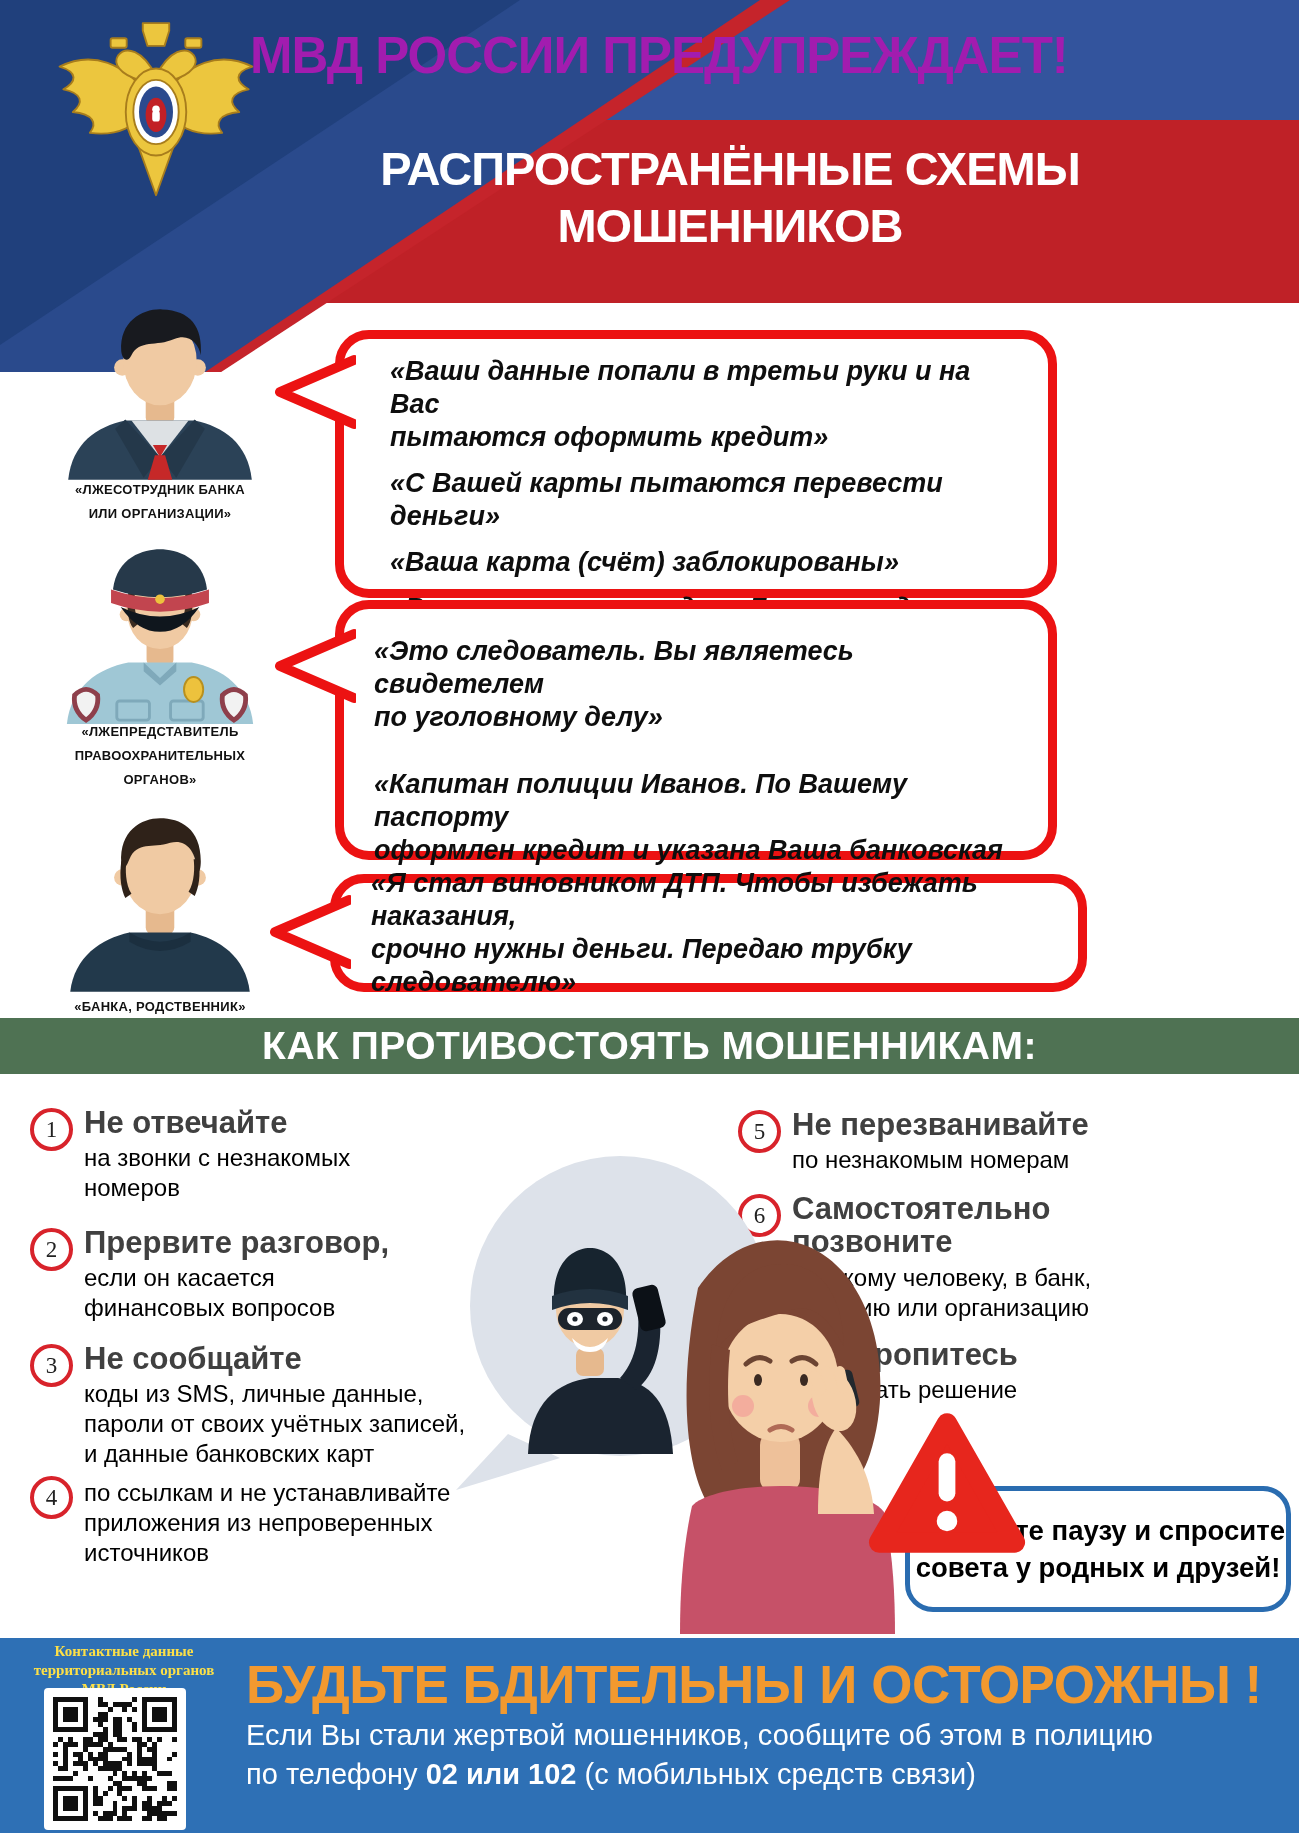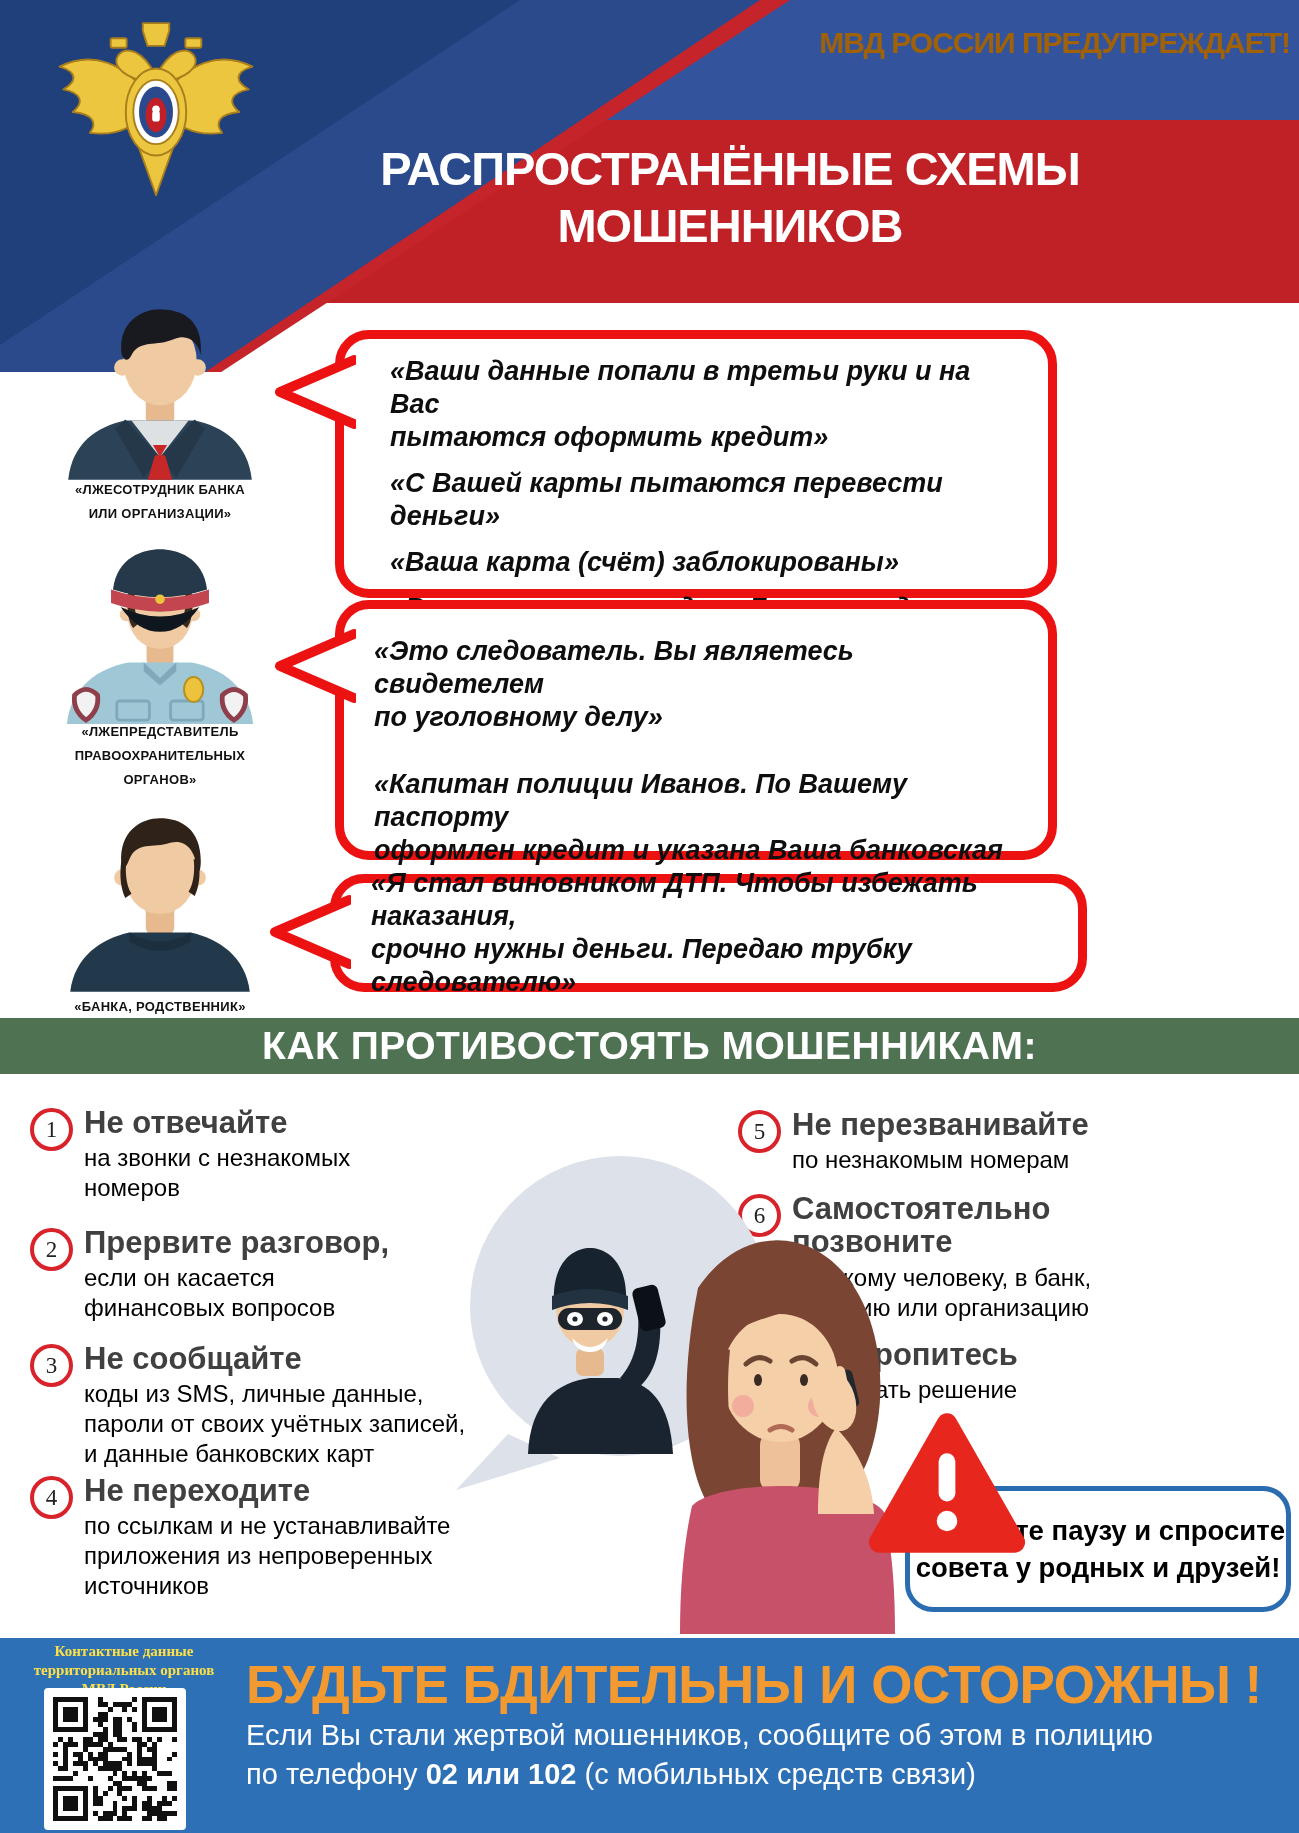--- a/index.html
+++ b/index.html
@@ -12,22 +12,22 @@
 
   
   .band-blue{left:0;top:0;width:1299px;height:120px;background:#33549d;}
   .band-red{left:0;top:120px;width:1299px;height:183px;background:#bf2127;}
   .wedge-stripe{left:0;top:0;width:790px;height:372px;background:#c5242b;
     clip-path:polygon(0 0,100% 0,28% 100%,0 100%);}
   .wedge{left:0;top:0;width:760px;height:372px;background:#2a4a8c;
     clip-path:polygon(0 0,100% 0,27% 100%,0 100%);}
   .wedge-corner{left:0;top:0;width:520px;height:345px;background:#20407c;
     clip-path:polygon(0 0,100% 0,0 100%);}
-  .hdr-title{left:250px;top:26px;width:1040px;text-align:right;color:#a16207;
-    font-size:30px;font-weight:bold;letter-spacing:-1px;}
+  .hdr-title{left:250px;top:26px;width:1040px;text-align:left;color:#a21caf;
+    font-size:51px;font-weight:bold;letter-spacing:-1px;}
   .hdr-sub{left:230px;top:140px;width:1000px;text-align:center;color:#fff;
     font-size:47px;font-weight:bold;line-height:1.22;letter-spacing:-1px;}
 
   
   .persona-label{width:310px;text-align:center;font-size:13px;font-weight:bold;
     color:#111;line-height:1.85;letter-spacing:.3px;}
 
   
   .bubble{background:#fff;border:9px solid #ec1212;border-radius:34px;box-sizing:border-box;z-index:2;}
   .bubble .quote{margin:0 0 13px 0;font-size:27px;font-weight:bold;font-style:italic;
@@ -205,21 +205,20 @@
     <div>
         <div class="tip-title pre">Не сообщайте</div>
          <div class="tip-body pre">коды из SMS, личные данные,
 пароли от своих учётных записей,
 и данные банковских карт</div>
       </div>
   </div>
   <div class="abs tip" style="left:30px;top:1474px;width:440px">
     <div class="tip-num">4</div>
     <div>
-        <div class="tip-title pre">Не переходите</div>
          <div class="tip-body pre">по ссылкам и не устанавливайте
 приложения из непроверенных
 источников</div>
       </div>
   </div>
 
   <div class="abs tip" style="left:738px;top:1108px;width:400px">
     <div class="tip-num">5</div>
     <div>
         <div class="tip-title pre">Не перезванивайте</div>

